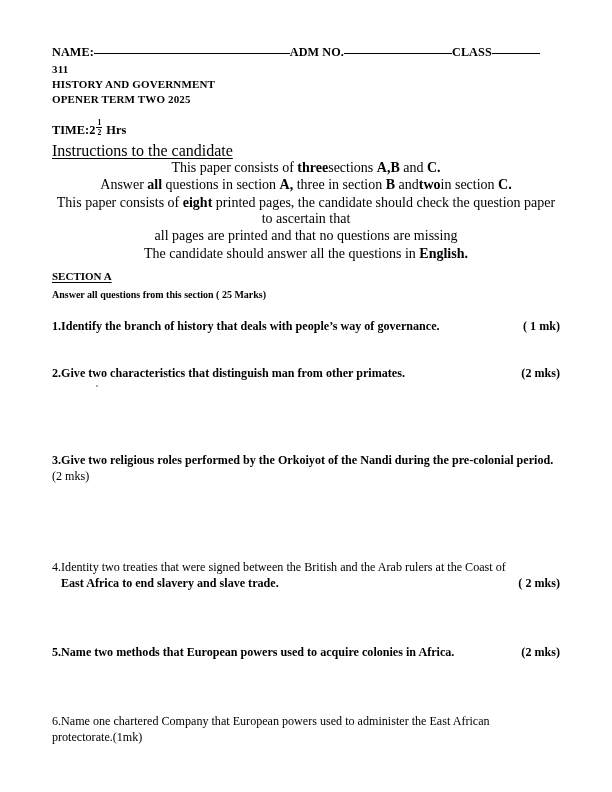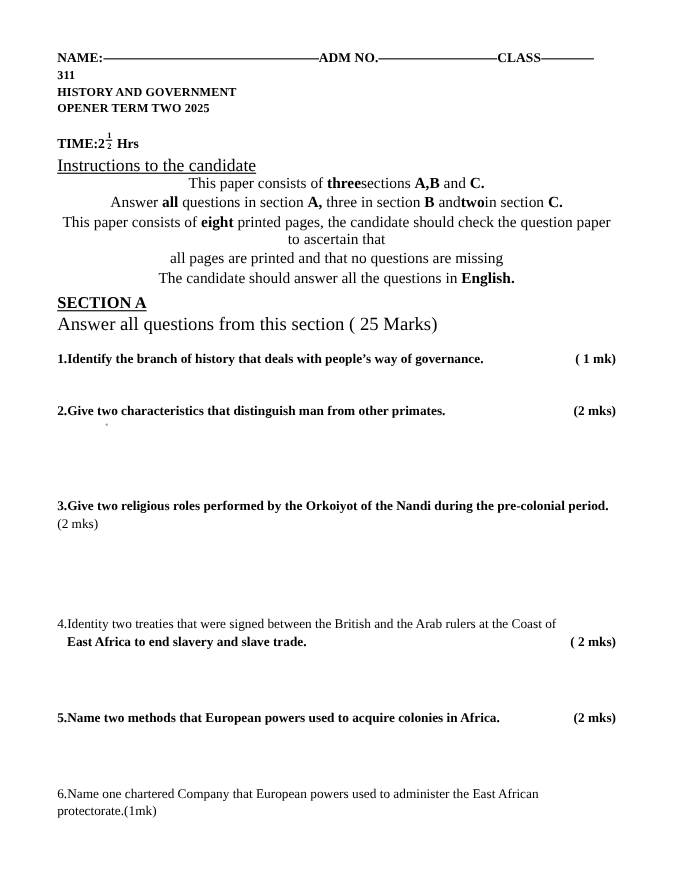--- a/index.html
+++ b/index.html
@@ -93,32 +93,32 @@
   .instr {
     font-size: 14px;
     line-height: 16.4px;
     margin-top: 1px;
     text-align: center;
   }
   .instr b { font-weight: bold; }
 
   
   .section-head {
-    font-size: 15px;
+    font-size: 11px;
     font-weight: bold;
     text-decoration: underline;
     text-underline-offset: 1.5px;
     margin-top: 5px;
     line-height: 19px;
     display: inline-block;
     font-family: Liberation Serif, serif;
   }
   .section-sub {
-    font-size: 17px;
-    font-weight: normal;
+    font-size: 10px;
+    font-weight: bold;
     line-height: 16px;
     margin-top: 1px;
   }
 
   
   .q {
     position: relative;
     font-size: 12.1px;
     line-height: 16.2px;
   }

